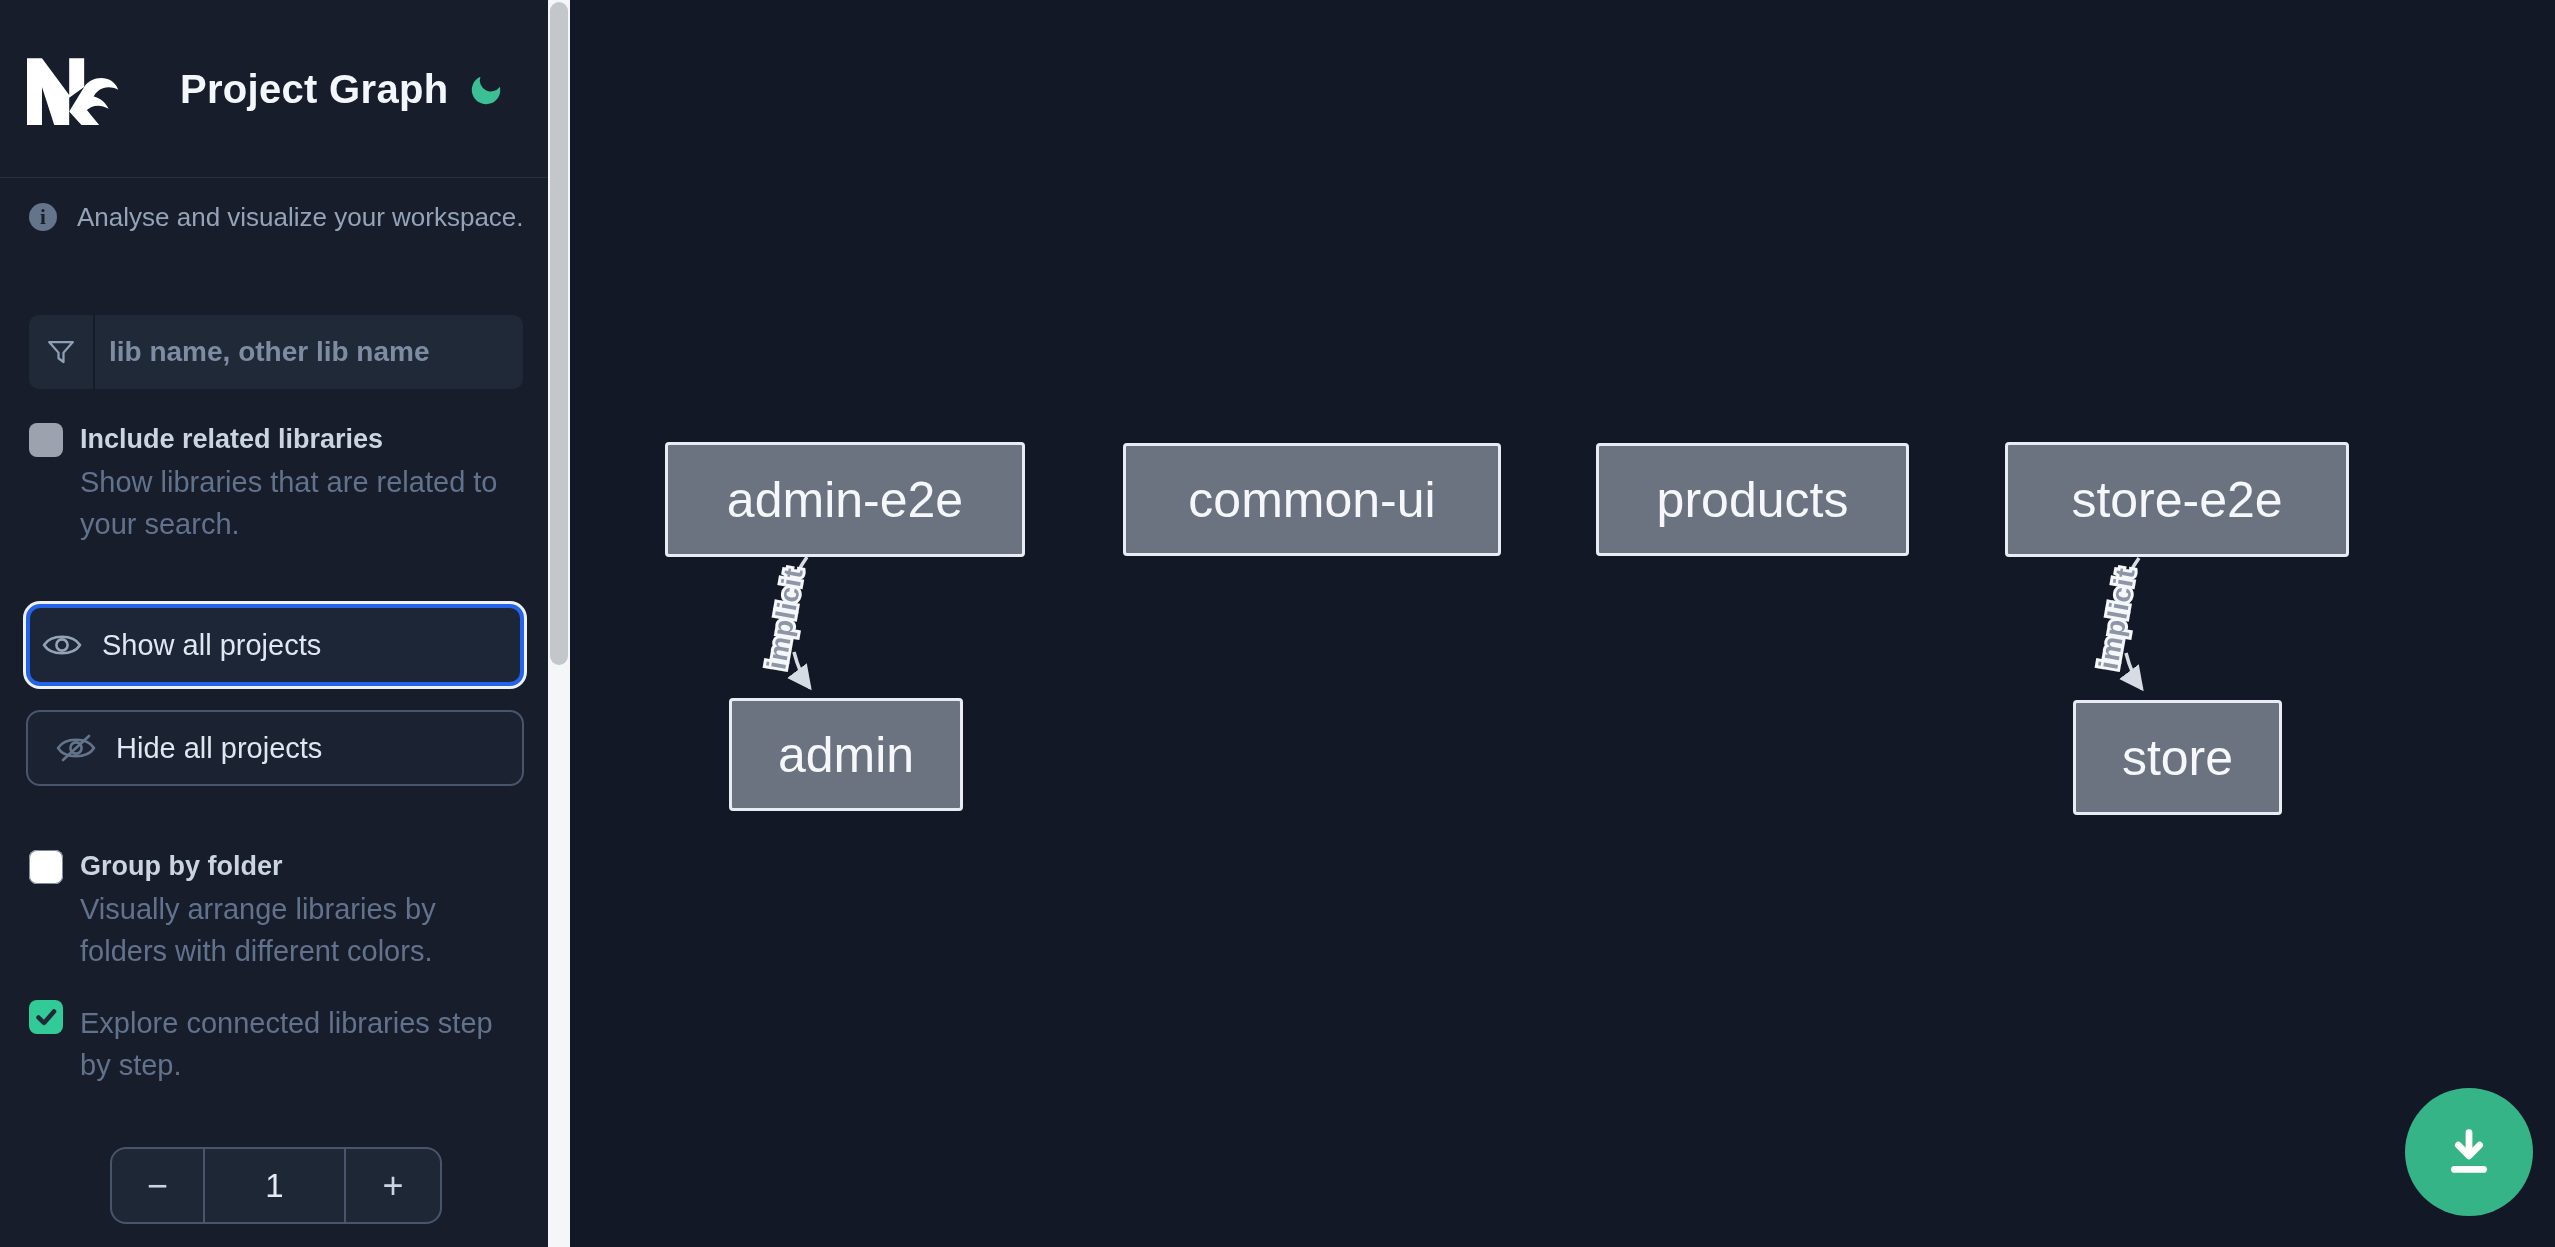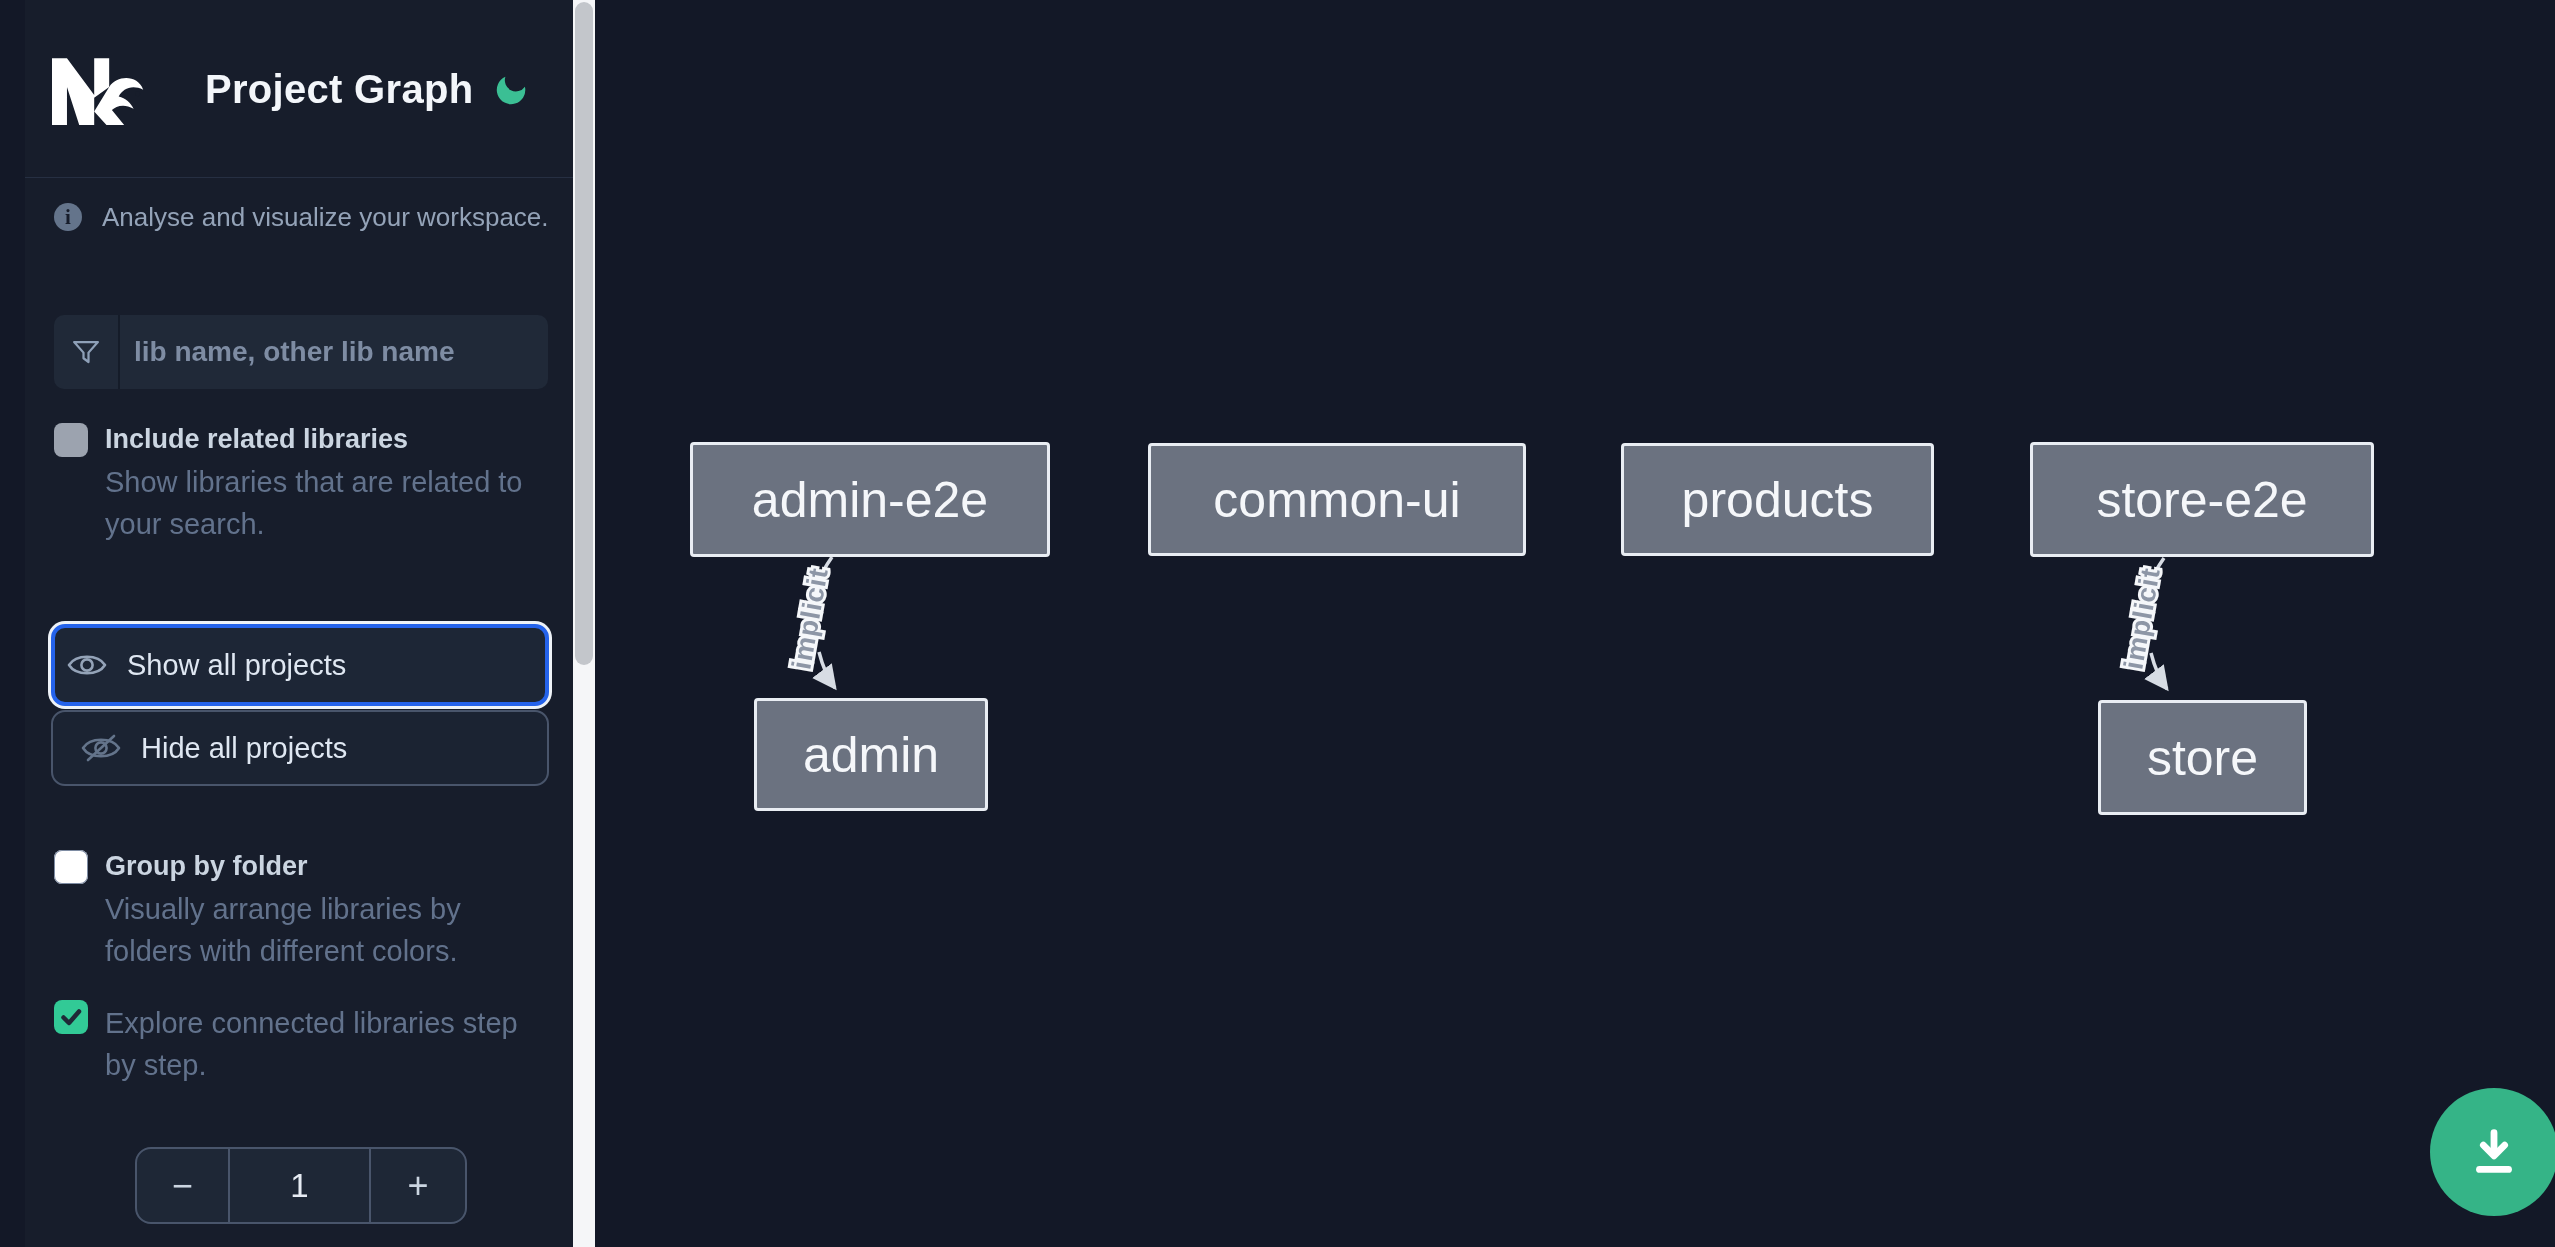--- a/index.html
+++ b/index.html
@@ -1,18 +1,18 @@
 <!DOCTYPE html>
 <html><head>
 <meta charset="utf-8">
 <style>
   * { margin:0; padding:0; box-sizing:border-box; }
   html,body { width:2555px; height:1247px; overflow:hidden; background:#131827;
               font-family:"Liberation Sans", sans-serif; }
-  #app { position:absolute; left:0; top:0; width:2114px; height:1247px;margin-left:25px; }
+  #app { position:absolute; left:0; top:0; width:2114px; height:1247px; }
 
   
   #sidebar { position:absolute; left:0; top:0; width:548px; height:1247px; background:#171d2b; }
 
   #sidebar-header { position:absolute; left:0; top:0; width:548px; height:178px;
                     border-bottom:1px solid #262f42; }
   #nx-logo { position:absolute; left:27px; top:56px; width:98px; height:70px; }
   #header-title { position:absolute; left:180px; top:0; height:178px; display:flex; align-items:center;
                   font-size:40px; font-weight:600; color:#f3f6fa; letter-spacing:0.3px; }
   #theme-toggle { position:absolute; left:462px; top:66px; width:48px; height:48px; background:none;
@@ -37,21 +37,21 @@
               display:flex; align-items:center; justify-content:center; }
   .checkbox.gray  { background:#9ca3af; }
   .checkbox.white { background:#ffffff; box-shadow:0 0 0 1px #7e8ca3 inset; }
   .checkbox.checked { background:#32ca96; }
   .opt-label { font-size:27px; font-weight:600; color:#cbd5e1; line-height:36px; }
   .opt-desc  { font-size:29px; font-weight:400; color:#62728c; line-height:42px; width:445px; margin-top:4px; }
 
   .side-btn { position:absolute; left:26px; width:498px; display:flex; align-items:center; gap:20px;
               padding-left:28px; color:#dfe7f2; font-size:29px; font-weight:500; cursor:pointer;
               font-family:"Liberation Sans", sans-serif; }
-  #show-all-btn { top:624px; height:82px; background:#1d2636; border:4px solid #2563eb;
+  #show-all-btn { top:604px; height:82px; background:#1d2636; border:4px solid #2563eb;
                   border-radius:14px; box-shadow:0 0 0 3px #eef2f7;padding-left:12px; }
   #hide-all-btn { top:710px; height:76px; background:#1b2332; border:2px solid #49556b; border-radius:14px; }
 
   #stepper { position:absolute; left:110px; top:1147px; width:332px; height:77px; border:2px solid #49556b;
              border-radius:16px; background:#1e2736; display:flex; overflow:hidden; }
   .step-btn { border:none; background:transparent; color:#cbd5e1; font-size:36px; cursor:pointer;
               display:flex; align-items:center; justify-content:center;
               font-family:"Liberation Sans", sans-serif; }
   #step-dec { width:93px; border-right:2px solid #49556b; }
   #step-inc { width:94px; }

